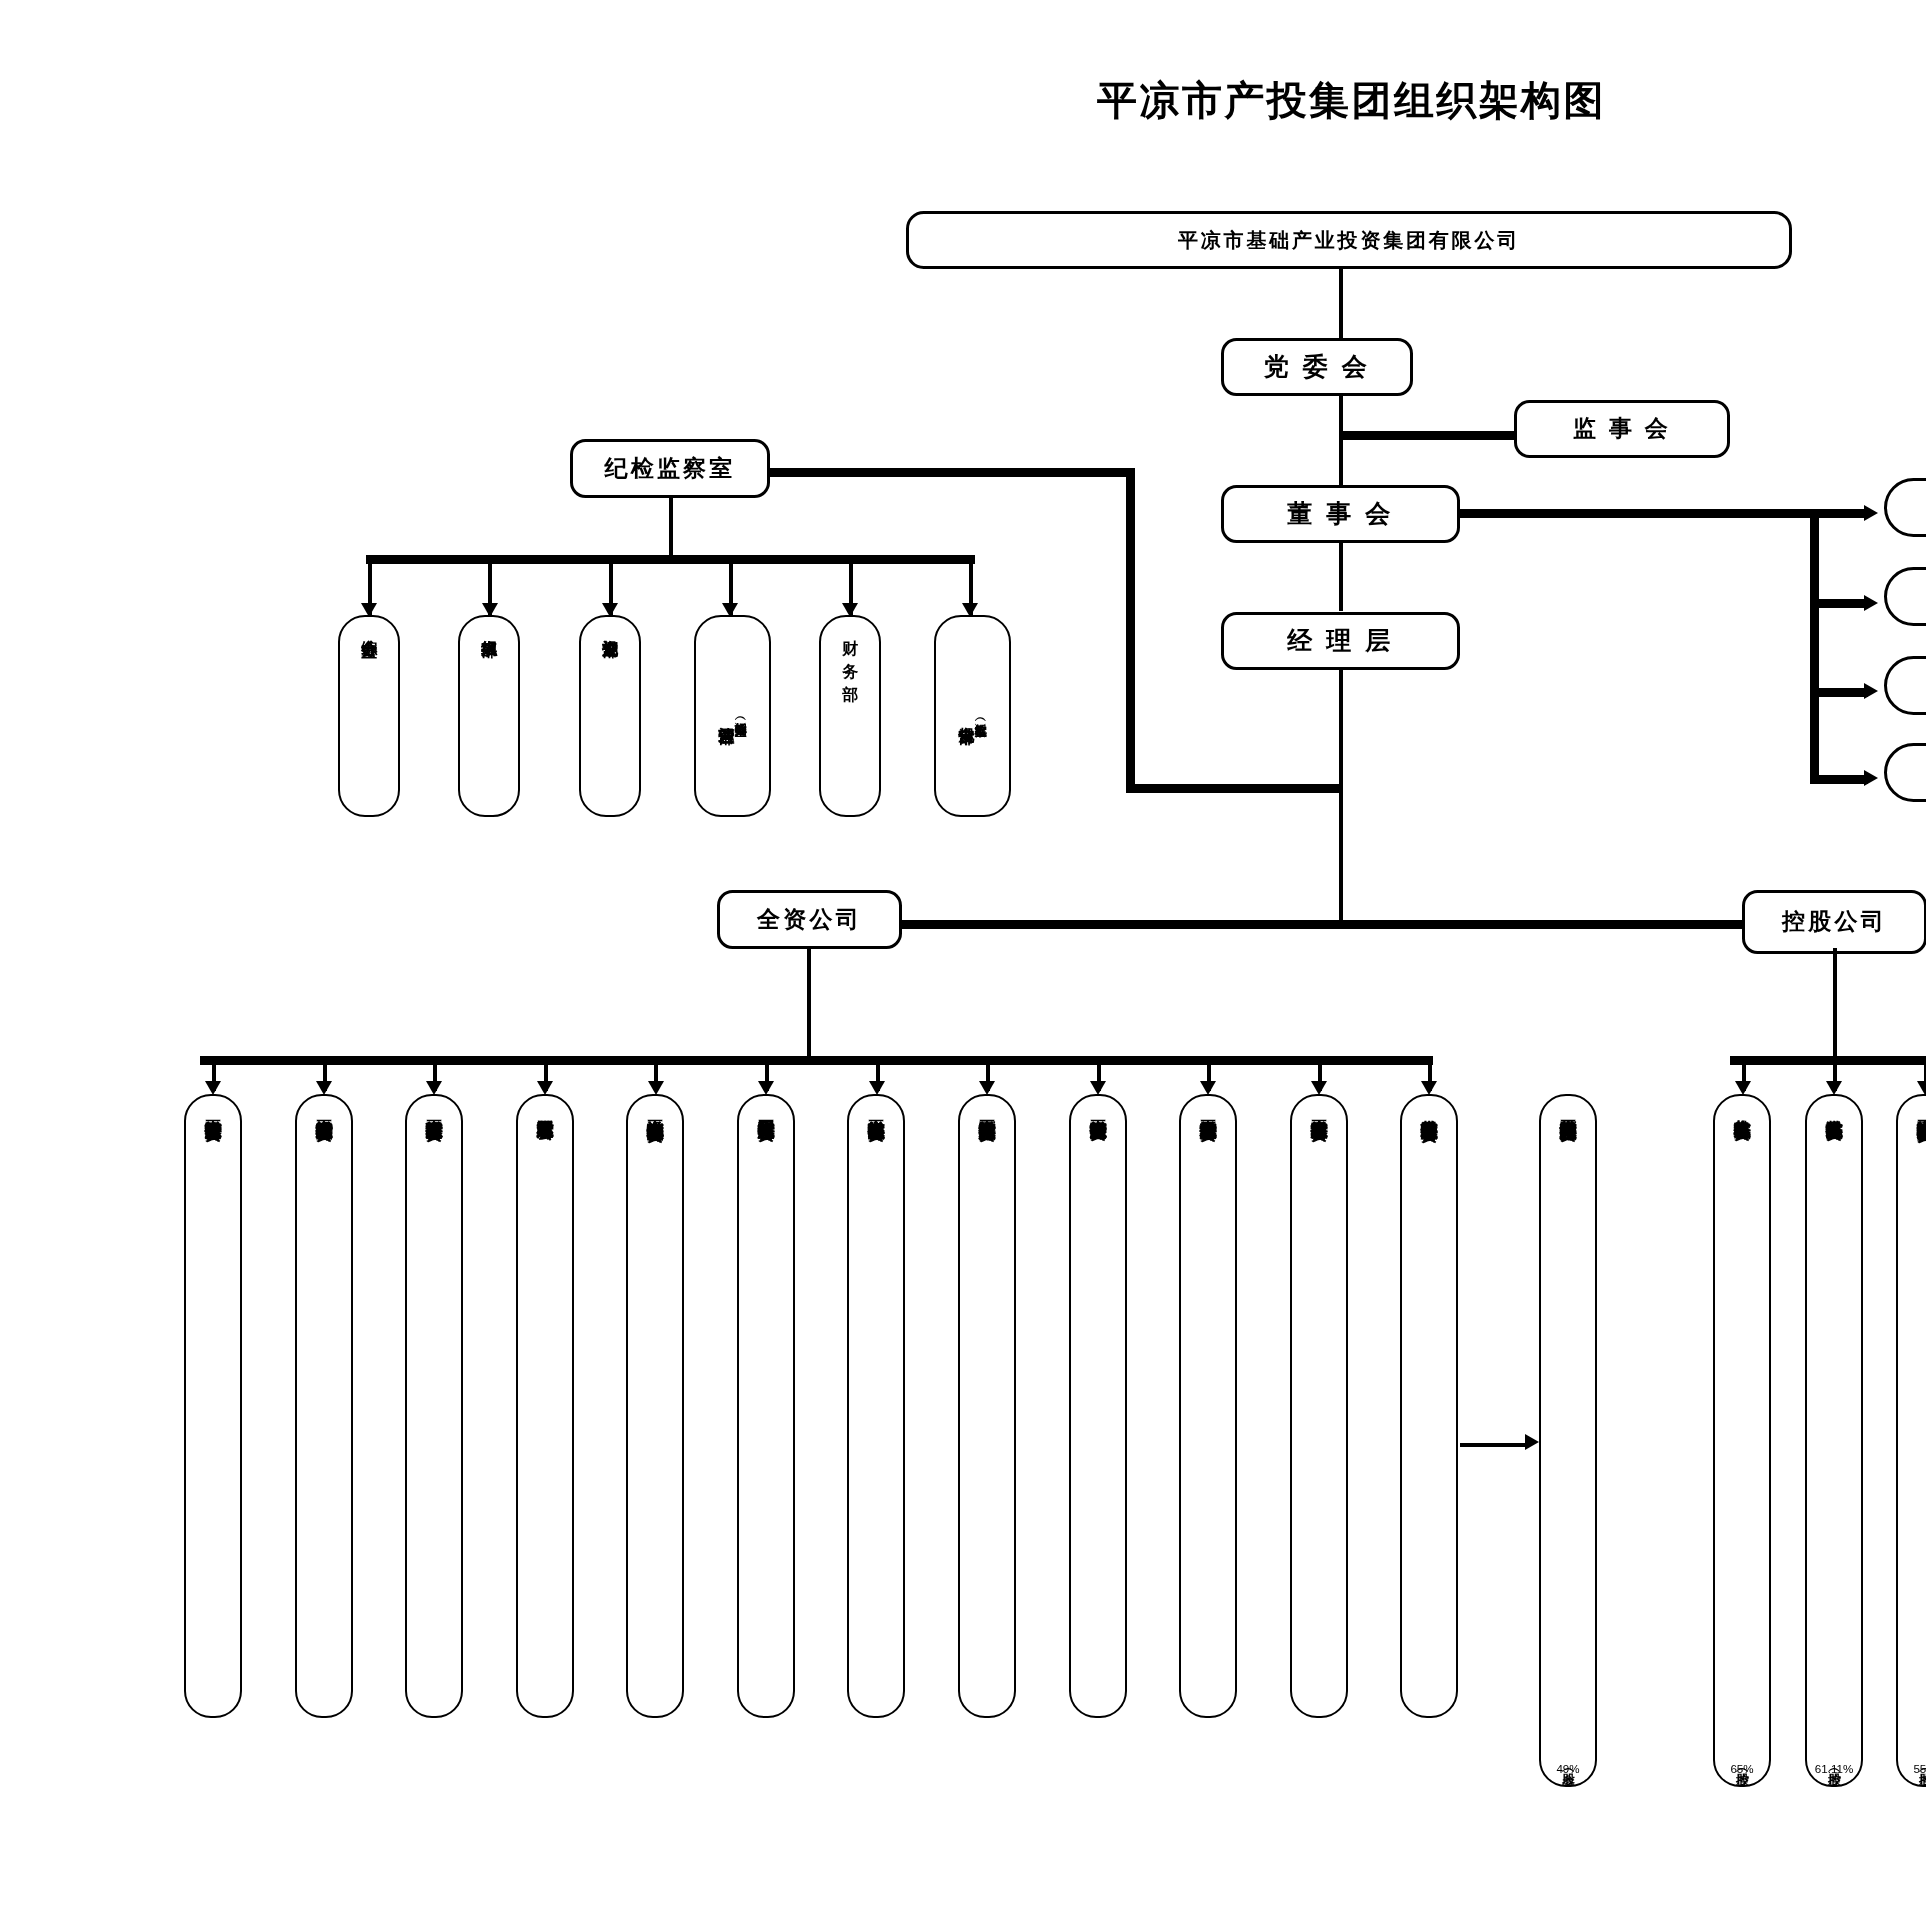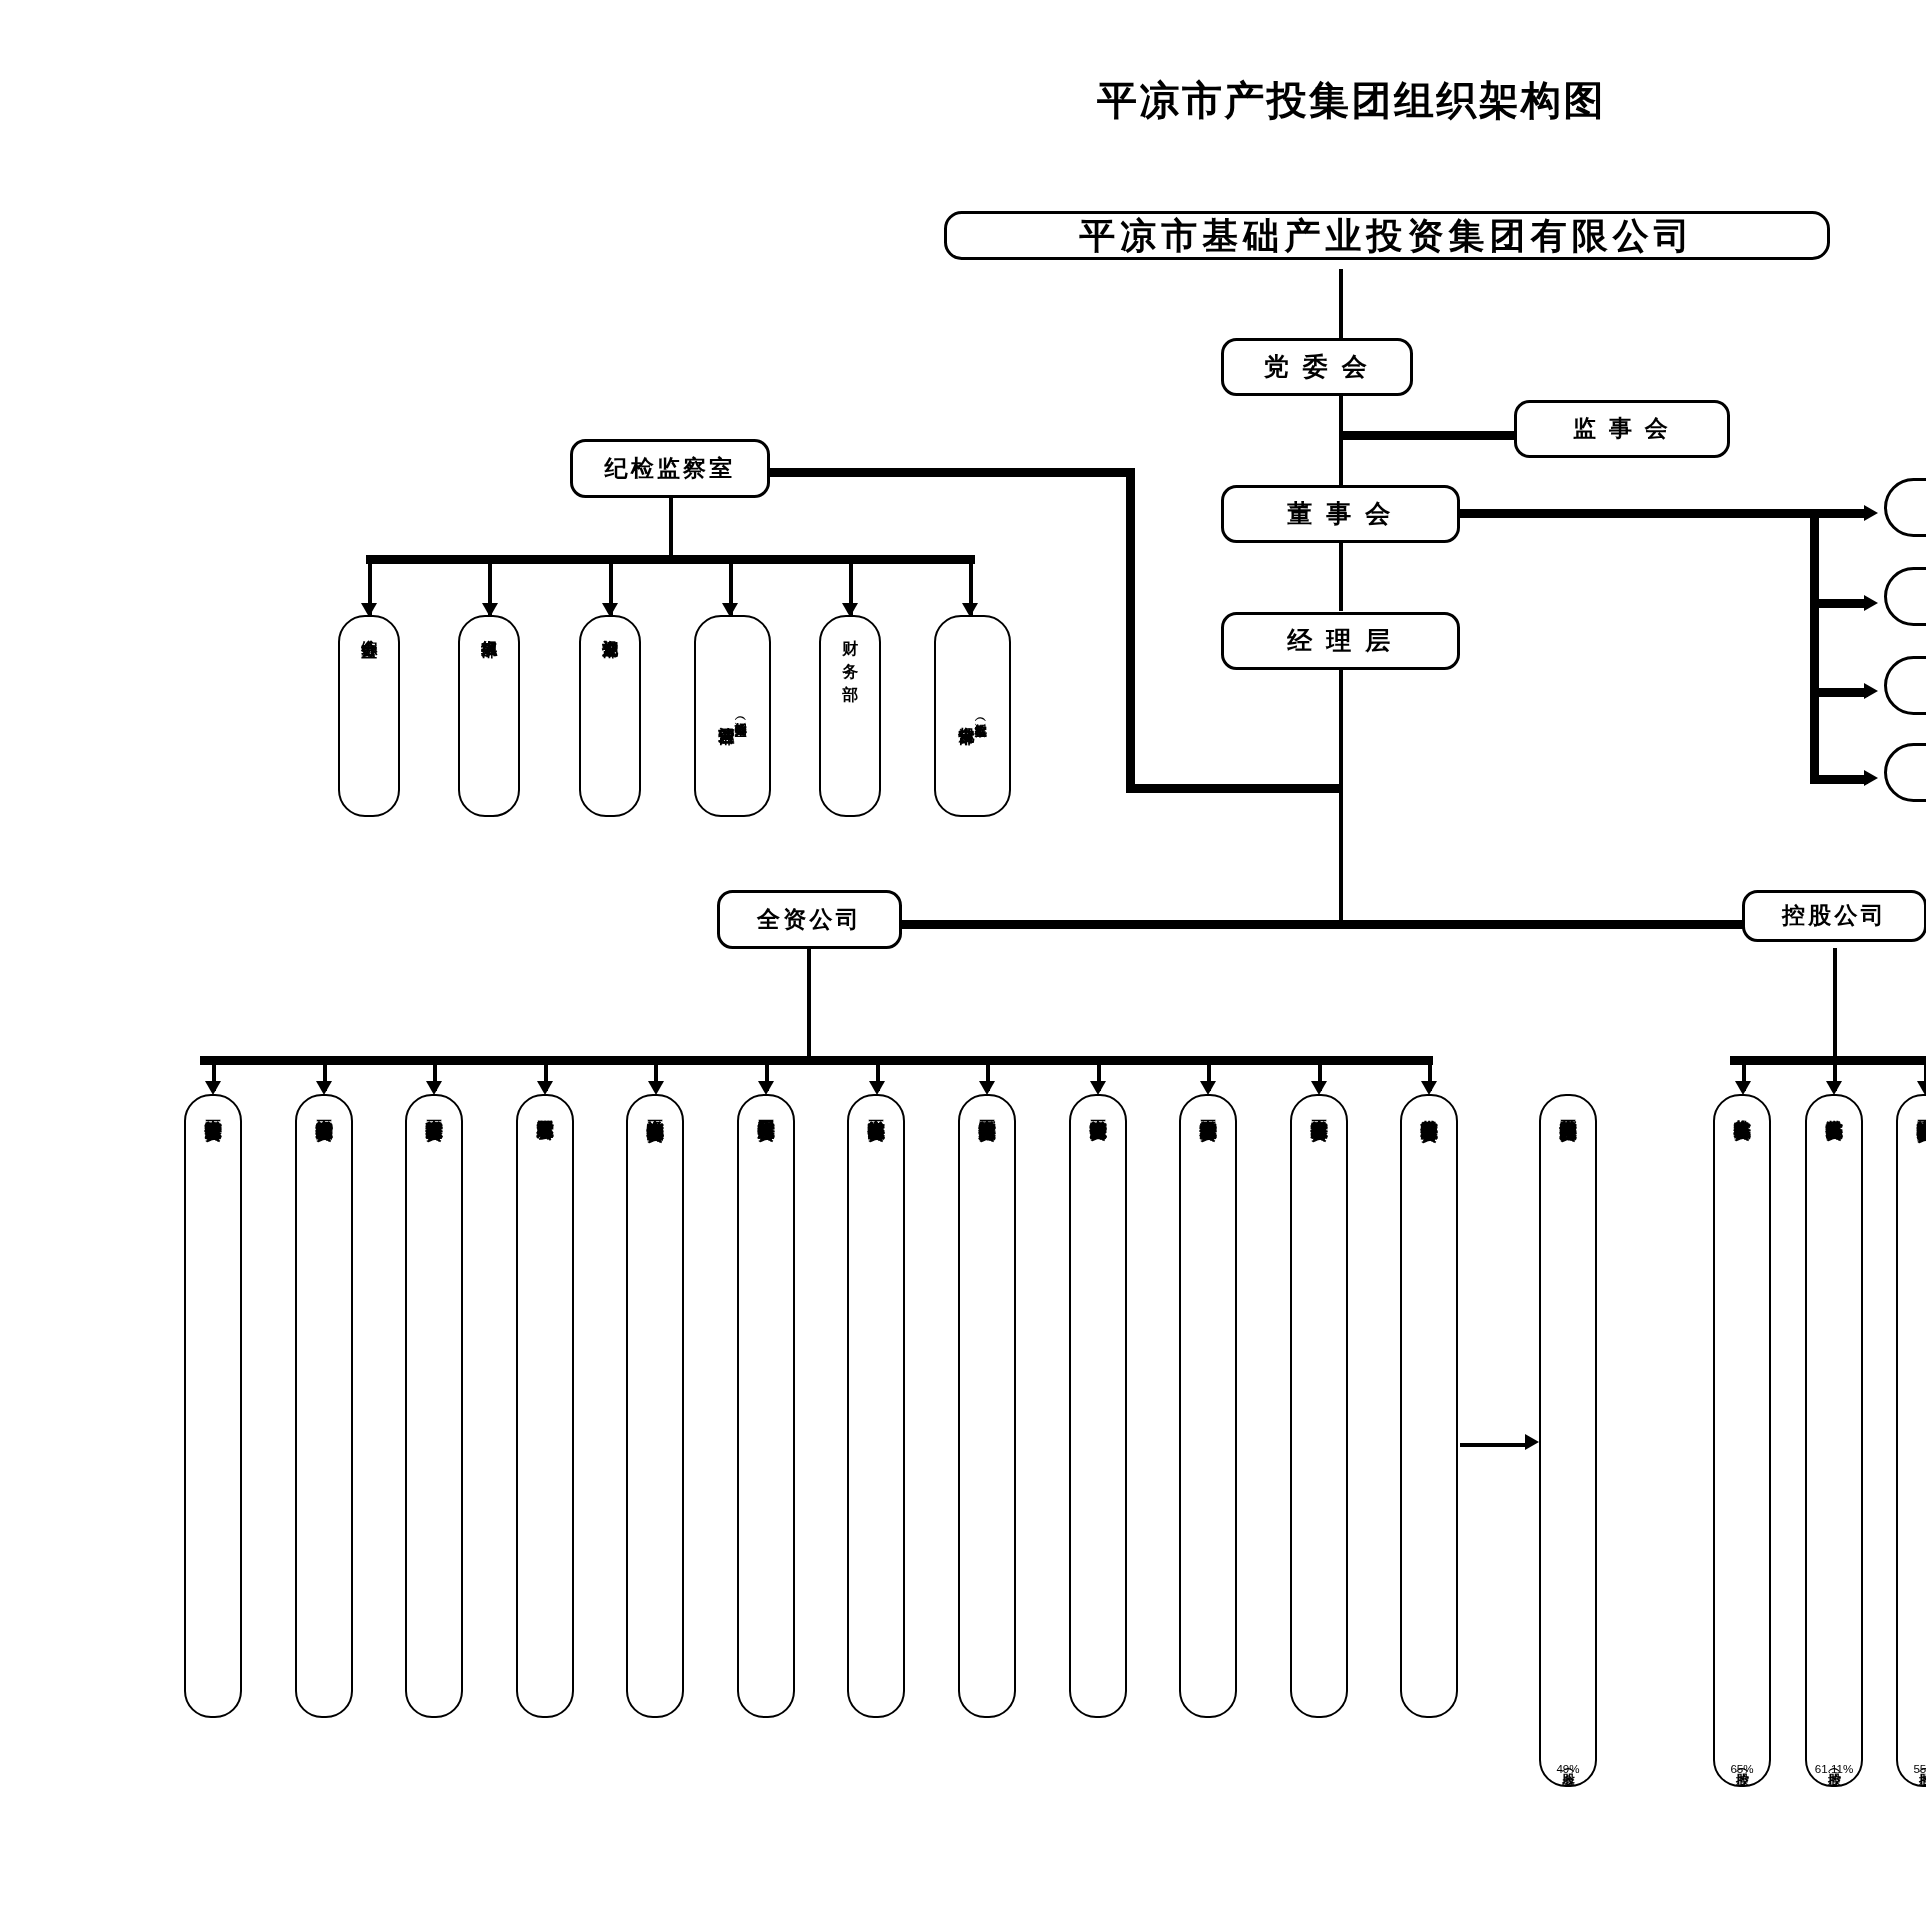--- a/index.html
+++ b/index.html
@@ -43,21 +43,21 @@
   .arr-r{position:absolute;width:0;height:0;border-top:8.5px solid transparent;
          border-bottom:8.5px solid transparent;border-left:14.6px solid #000;}
 </style>
 </head>
 <body>
 
 <div id="stage">
 
   <div class="title" style="top:73px;">平凉市产投集团组织架构图</div>
 
-  <div class="box r-lg hbox" style="left:944px;top:211px;width:886px;height:49px;font-size:36px;">
+  <div class="box r-lg hbox" style="left:906px;top:211px;width:886px;height:58px;font-size:20px;">
     <span>平凉市基础产业投资集团有限公司</span>
   </div>
 
   <div class="ln vln" style="left:1339px;top:269px;height:69px;"></div>
 
   <div class="box r-md hbox" style="left:1221px;top:338px;width:192px;height:58px;font-size:25px;">
     <span>党 委 会</span>
   </div>
 
   <div class="ln vln" style="left:1339px;top:396px;height:89px;"></div>
@@ -147,21 +147,21 @@
   <div class="vbox" style="left:934px;top:615px;width:77px;height:202px;flex-direction:row-reverse;justify-content:center;padding-top:7px;">
     <div class="vtxt" style="font-size:12px;">（纪检监察室）</div>
     <div class="vtxt vtxt-dept">合规审计部</div>
   </div>
 
   <div class="ln thick" style="left:805px;top:920px;width:1483px;"></div>
 
   <div class="box r-md hbox" style="left:717px;top:890px;width:185px;height:59px;font-size:23px;">
     <span>全资公司</span>
   </div>
-  <div class="box r-md hbox" style="left:1742px;top:890px;width:185px;height:52px;font-size:23px;">
+  <div class="box r-md hbox" style="left:1742px;top:890px;width:185px;height:64px;font-size:23px;">
     <span>控股公司</span>
   </div>
 
   <div class="ln vln" style="left:807px;top:948px;height:116px;"></div>
   <div class="ln vln" style="left:1833px;top:948px;height:116px;"></div>
 
   <div class="ln thick" style="left:200px;top:1056px;width:1233px;"></div>
   <div class="ln thick" style="left:1730px;top:1056px;width:208px;"></div>
 
   <div class="ln vln" style="left:212px;top:1056px;height:35px;"></div>

